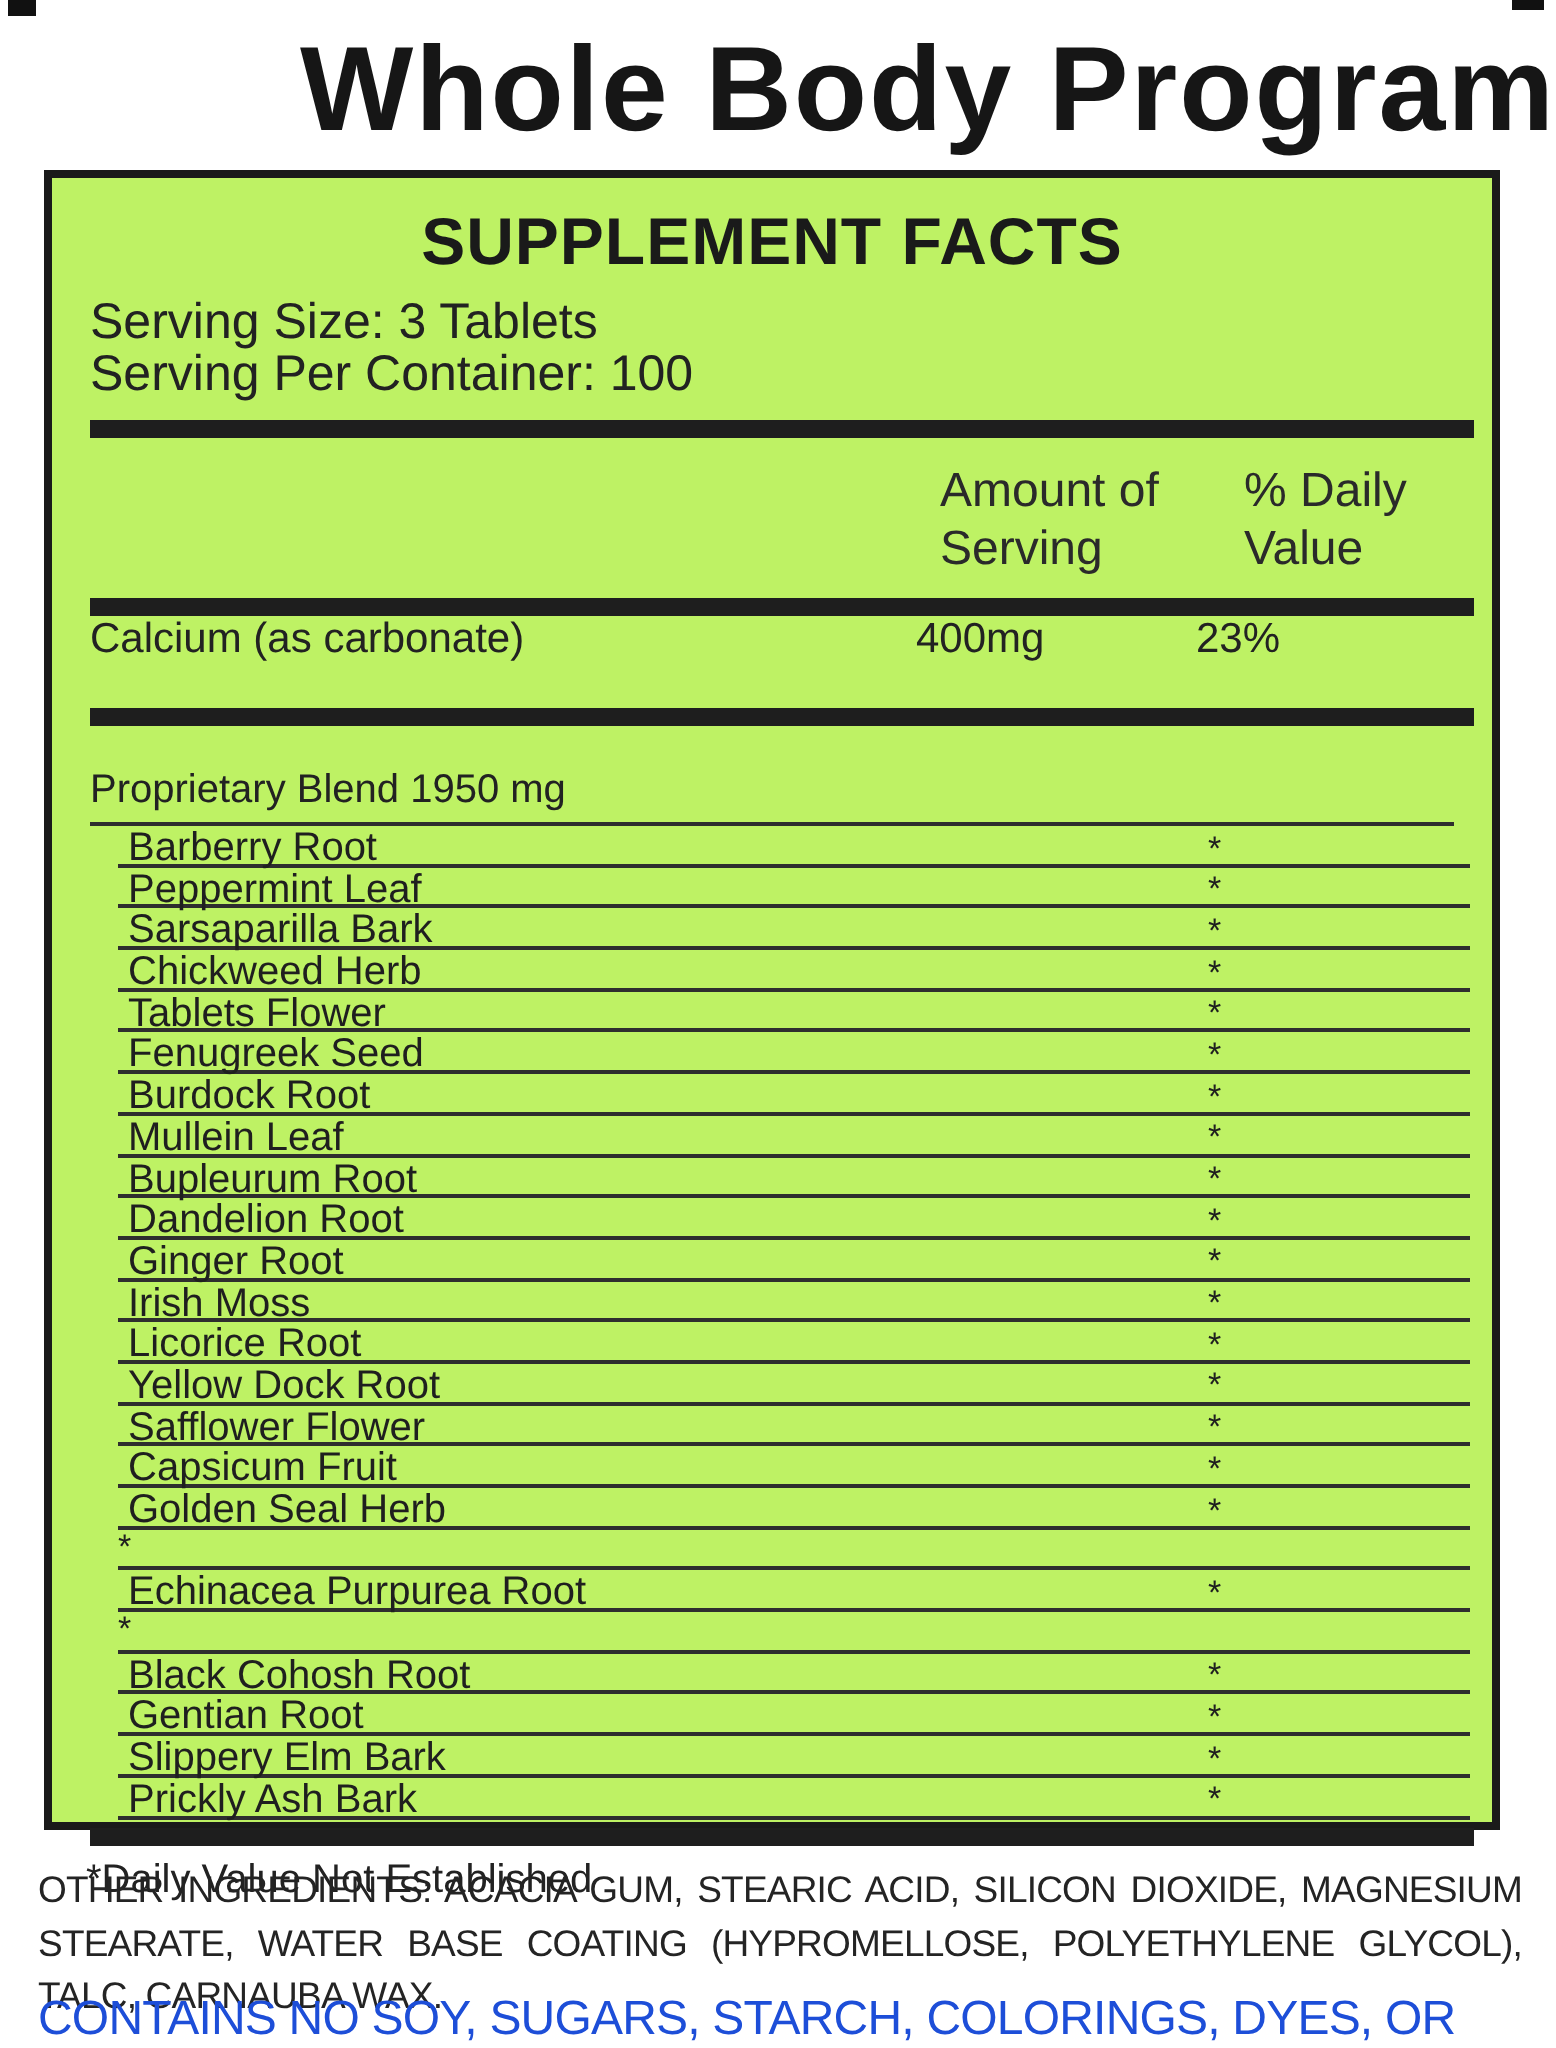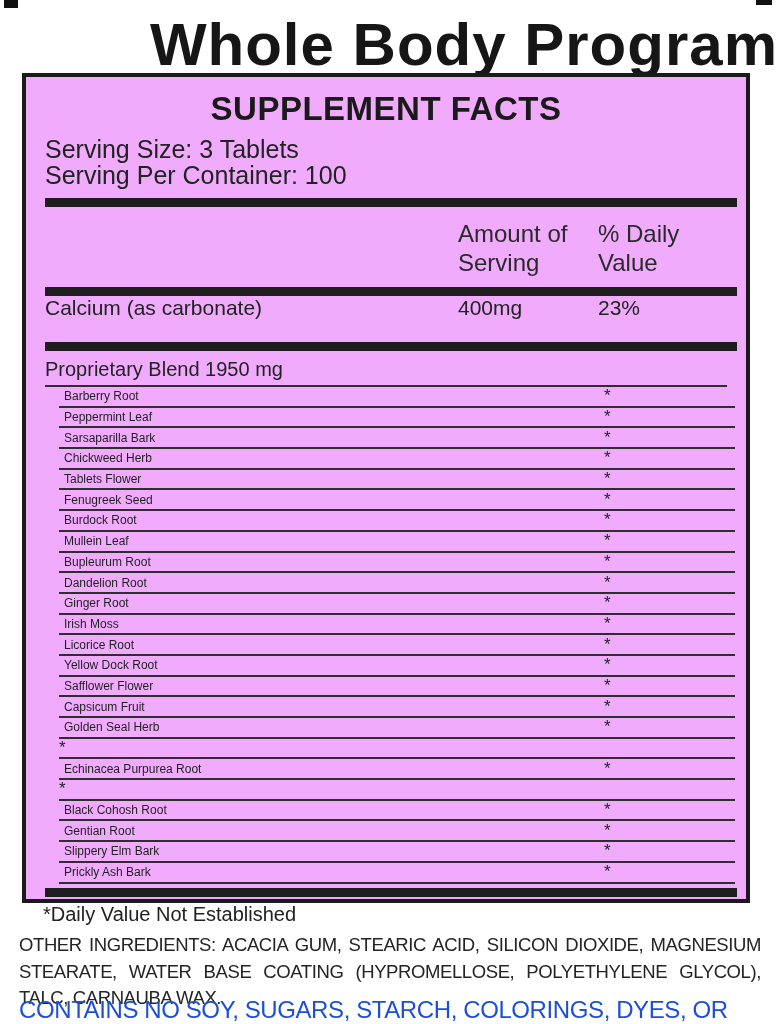--- a/index.html
+++ b/index.html
@@ -20,24 +20,24 @@
     font-size: 60px;
     font-weight: bold;
     letter-spacing: 1px;
     padding-top: 10px;
     height: 86px;
     color: #161616;
   }
 
   .facts-box {
     position: absolute;
-    left: 22px; top: 73px;
+    left: 22px; top: 85px;
     width: 728px; height: 830px;
     border: 4px solid #1a1a1a;
-    background: #f0abfc;
+    background: #bef264;
   }
 
   .facts-header {
     text-align: center;
     font-size: 33px;
     font-weight: bold;
     letter-spacing: 0.5px;
     margin-top: 13px;
     color: #1a1a1a;
   }
@@ -55,53 +55,53 @@
   .bar-2 { margin-top: 0; }
   .bar-3 { margin-top: 9px; }
   .bar-4 { margin-top: 4px; }
 
   .cols-grid {
     display: grid;
     grid-template-columns: 413px 140px 1fr;
     margin-left: 19px;
     margin-right: 9px;
   }
-  .header-row { padding-top: 12px; padding-bottom: 10px; }
+  .header-row { padding-top: 12px; padding-bottom: 10px; gap: 12px; }
   .col-head {
     font-size: 24px;
     line-height: 29px;
     color: #2a2a2a;
   }
   .col-head.amount { width: 125px; }
   .col-head.dv { width: 95px; }
 
   .calcium-row { padding-bottom: 13px; }
   .calcium-row span { font-size: 21px; color: #222; }
 
   .blend-title {
-    margin: 7px 19px 0 19px;
+    margin: 21px 19px 0 19px;
     font-size: 20px;
     color: #222;
     padding-bottom: 4px;
     border-bottom: 2px solid #2e2e2e;
   }
 
   .ingredient-list {
     margin-left: 33px;
     margin-right: 11px;
   }
   .ing-row {
     display: grid;
     grid-template-columns: 545px 1fr;
     align-items: center;
     height: 20.7px;
     border-bottom: 2px solid #2e2e2e;
   }
   .ing-name {
-    font-size: 12px;
+    font-size: 20px;
     padding-left: 5px;
     color: #1f1f1f;
     white-space: nowrap;
   }
   .ing-dv {
     font-size: 17px;
     color: #1f1f1f;
     line-height: 10px;
   }
 

